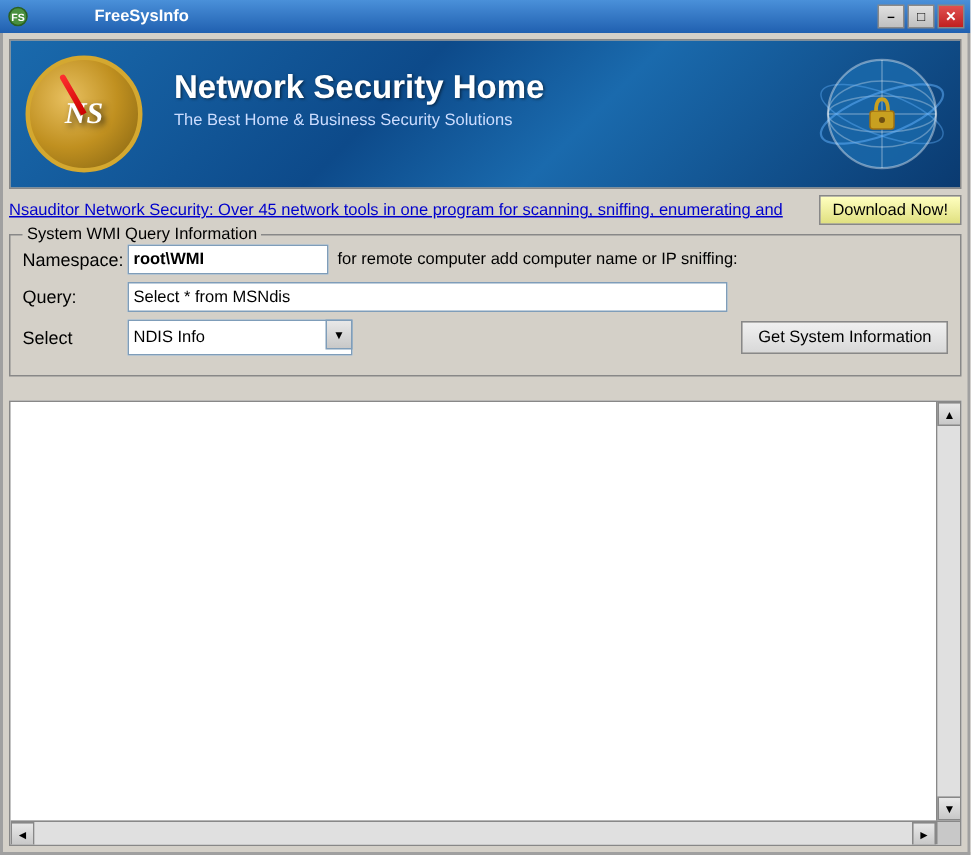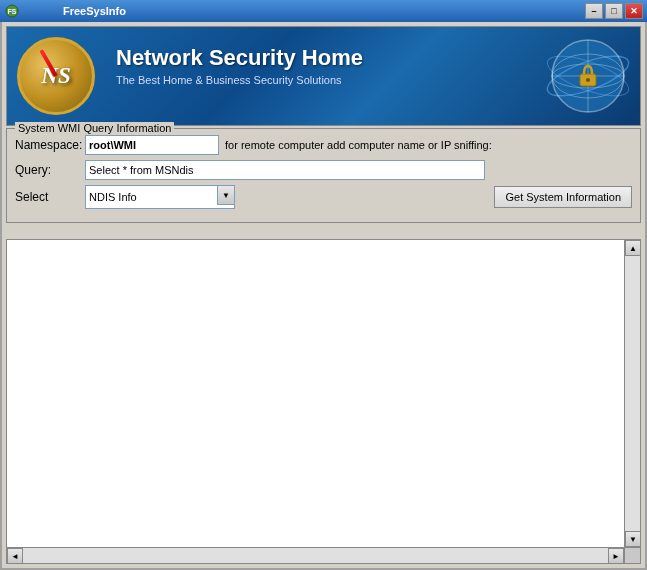--- a/index.html
+++ b/index.html
@@ -294,21 +294,21 @@
       background: radial-gradient(circle at 35% 35%, #e8c060, #c09020, #806010);
       border: 3px solid #d4a830;
       display: flex;
       align-items: center;
       justify-content: center;
       position: relative;
       overflow: hidden;
     }
 
     .ns-logo-text {
-      font-size: 23px;
+      font-size: 20px;
       font-weight: bold;
       color: white;
       text-shadow: 2px 2px 4px rgba(0,0,0,0.7);
       font-style: italic;
       font-family: 'Times New Roman', serif;
       z-index: 1;
     }
 
     
     .compass-needle {
@@ -382,20 +382,24 @@
 
         <circle cx="44" cy="44" r="36" fill="none" stroke="rgba(255,255,255,0.4)" stroke-width="1.5"></circle>
 
         <rect x="36" y="42" width="16" height="12" rx="2" fill="#c8a020" stroke="#a07010" stroke-width="1"></rect>
         <path d="M40 42 Q40 34 44 34 Q48 34 48 42" fill="none" stroke="#c8a020" stroke-width="2.5"></path>
         <circle cx="44" cy="48" r="2" fill="#705010"></circle>
       </svg>
     </div>
   </div>
 
+  <div class="ad-bar">
+    <span class="ad-link">Nsauditor Network Security: Over 45 network tools in one program for scanning, sniffing, enumerating and</span>
+    <button class="download-btn">Download Now!</button>
+  </div>
 
   <div class="group-box">
     <span class="group-box-legend">System WMI Query Information</span>
 
     <div class="form-row">
       <span class="form-label">Namespace:</span>
       <input type="text" class="form-input namespace-input" value="root\WMI" style="">
       <span class="namespace-hint">for remote computer add computer name or IP sniffing:</span>
     </div>
 

